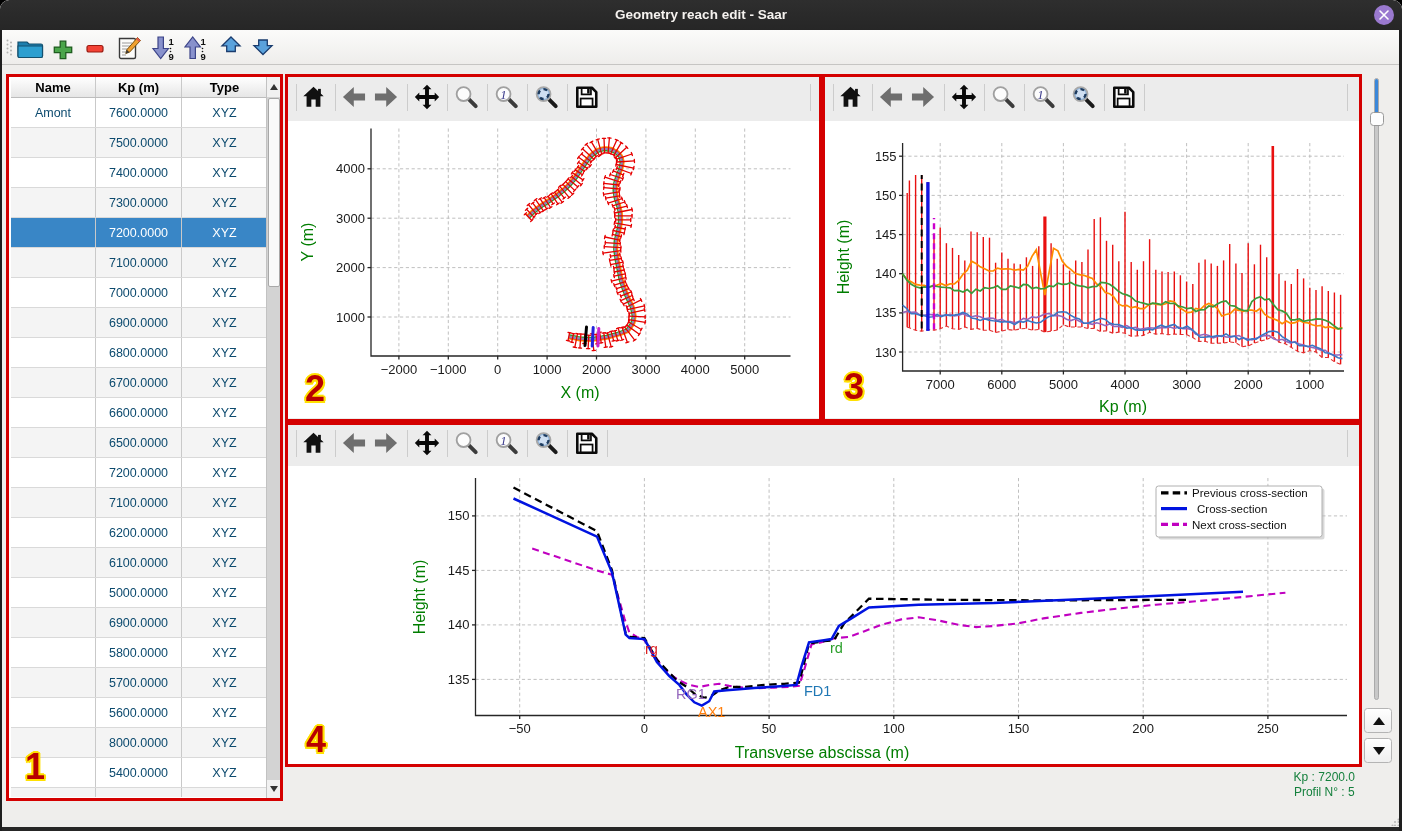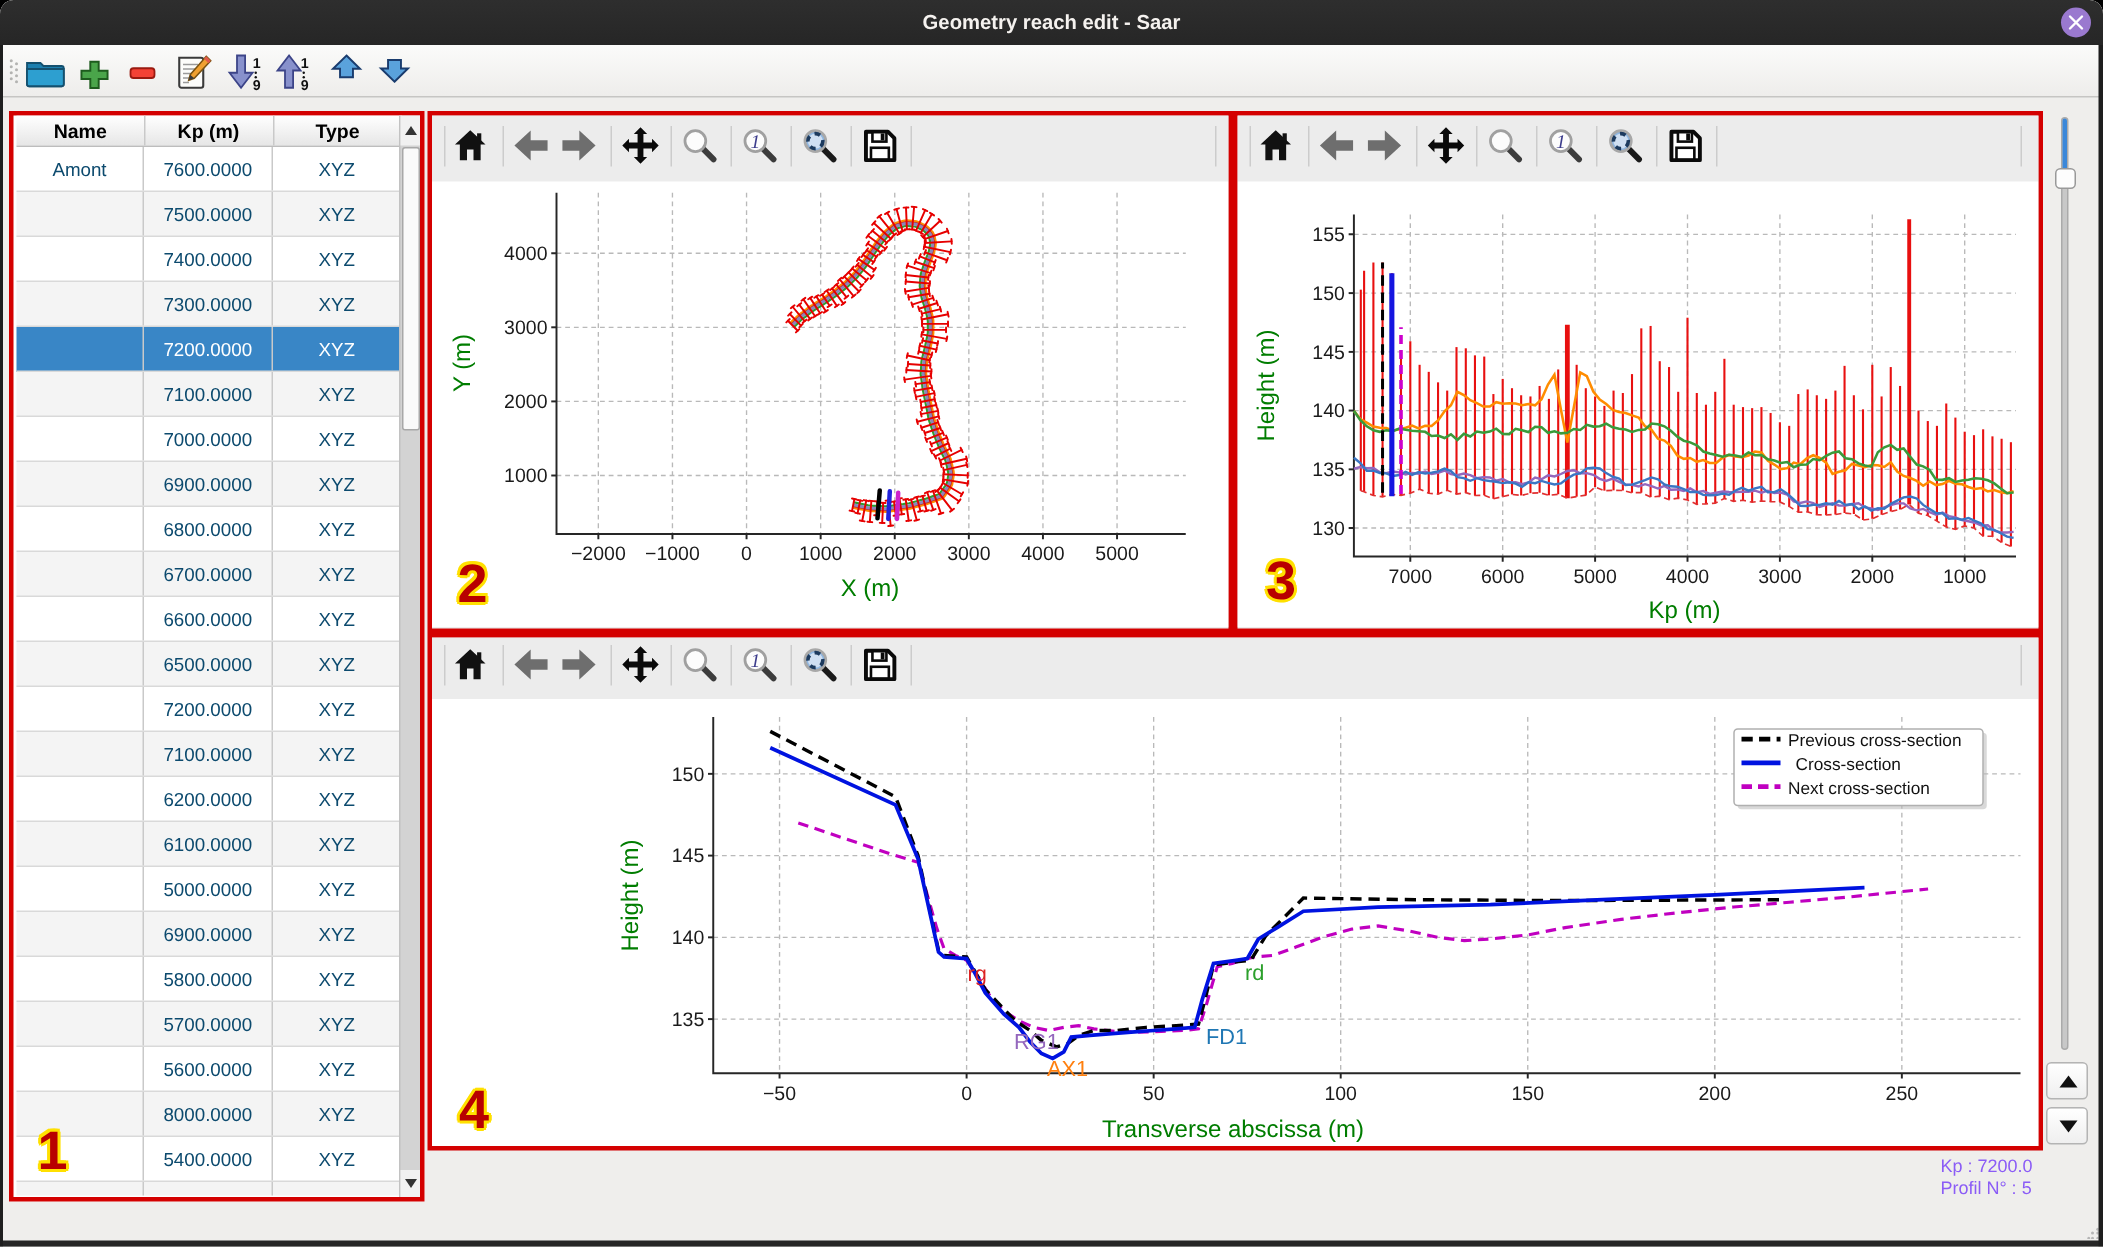--- a/index.html
+++ b/index.html
@@ -13,40 +13,40 @@
 .ptool { position:absolute; left:0; top:0; width:100%; background:#ececec; }
 #p1 { left:6px; top:74px; width:277px; height:727px; background:#fff; }
 #p2 { left:285px; top:74px; width:537px; height:348px; }
 #p3 { left:822px; top:74px; width:540px; height:348px; }
 #p4 { left:285px; top:422px; width:1077px; height:345px; }
 .canvas { position:absolute; background:#fff; }
 .num { position:absolute; font-size:36px; font-weight:bold; color:#b80000; z-index:30;
   text-shadow:-2px 0 0 #ffe000,2px 0 0 #ffe000,0 -2px 0 #ffe000,0 2px 0 #ffe000,-1.5px -1.5px 0 #ffe000,1.5px 1.5px 0 #ffe000,-1.5px 1.5px 0 #ffe000,1.5px -1.5px 0 #ffe000; }
 
 #tbl { position:absolute; left:2px; top:0px; width:257px; }
-.thead { display:flex; height:21px; background:linear-gradient(#ffffff,#e6e6e6); border-bottom:1px solid #bdbdbd; font-weight:bold; font-size:13px;justify-content:center; }
+.thead { display:flex; height:21px; background:linear-gradient(#ffffff,#e6e6e6); border-bottom:1px solid #bdbdbd; font-weight:bold; font-size:13px; }
 .thead div, .trow div { display:flex; align-items:center; justify-content:center; border-right:1px solid #c9c9c9; }
 .trow { display:flex; height:30px; background:#fff; font-size:12.5px; color:#0c4a6e; border-bottom:1px solid #d9d9d9; }
 .trow.odd { background:#f4f4f4; }
 .trow.sel { background:#3986c6; color:#fff; }
 .trow.partial { height:9px; border-bottom:none; }
 .c1 { width:85px; } .c2 { width:86px; } .c3 { width:85px; border-right:none !important; }
 .thead .c1 { border-left:none; }
 
 #sbar { position:absolute; right:0px; top:0px; width:14px; height:721px; background:#d3d3d3; border-left:1px solid #c2c2c2; }
 #sbar .cap { position:absolute; left:0; width:100%; height:20px; background:#f1f1f1; }
 #sbar .thumb { position:absolute; left:0.5px; top:21px; width:12px; height:189px; background:#fafafa; border:1px solid #a8a8a8; border-radius:2px; }
 .arr { position:absolute; left:3px; width:0; height:0; border-left:4.5px solid transparent; border-right:4.5px solid transparent; }
 
 #slider { position:absolute; left:1374px; top:78px; width:5px; height:622px; background:#c8c8c8; border-radius:3px; border:0.5px solid #aaa; }
 #slider .fill { position:absolute; left:0; top:0; width:100%; height:34px; background:#3a87d9; border-radius:3px; }
 #slider .handle { position:absolute; left:-5px; top:33px; width:14px; height:14px; background:#fdfdfd; border:1px solid #999; border-radius:3.5px; }
 .navbtn { position:absolute; left:1364px; width:28px; height:25px; background:linear-gradient(#ffffff,#efefef); border:1px solid #b4b4b4; border-radius:3.5px; }
 .navbtn span { position:absolute; left:8px; }
-#kptext { position:absolute; right:47px; top:770px; text-align:left; font-size:12px; color:#8b5cf6; line-height:14.5px; }
+#kptext { position:absolute; right:47px; top:770px; text-align:center; font-size:12px; color:#15803d; line-height:14.5px; }
 .griplines { position:absolute; right:3px; bottom:5px; width:8px; height:8px; }
 #botbar { position:absolute; left:0; top:827px; width:100%; height:4px; background:#262626; }
 </style></head>
 <body>
 <svg width="0" height="0" style="position:absolute">
 <defs>
 <symbol id="i-home" viewBox="0 0 24 24">
  <rect x="16.2" y="4.5" width="2.6" height="5" fill="#111"></rect>
  <path d="M12 2.6 L2.6 11.4 H5.6 V21 H10 V14.4 H14 V21 H18.4 V11.4 H21.4 Z" fill="#111"></path>
 </symbol>

